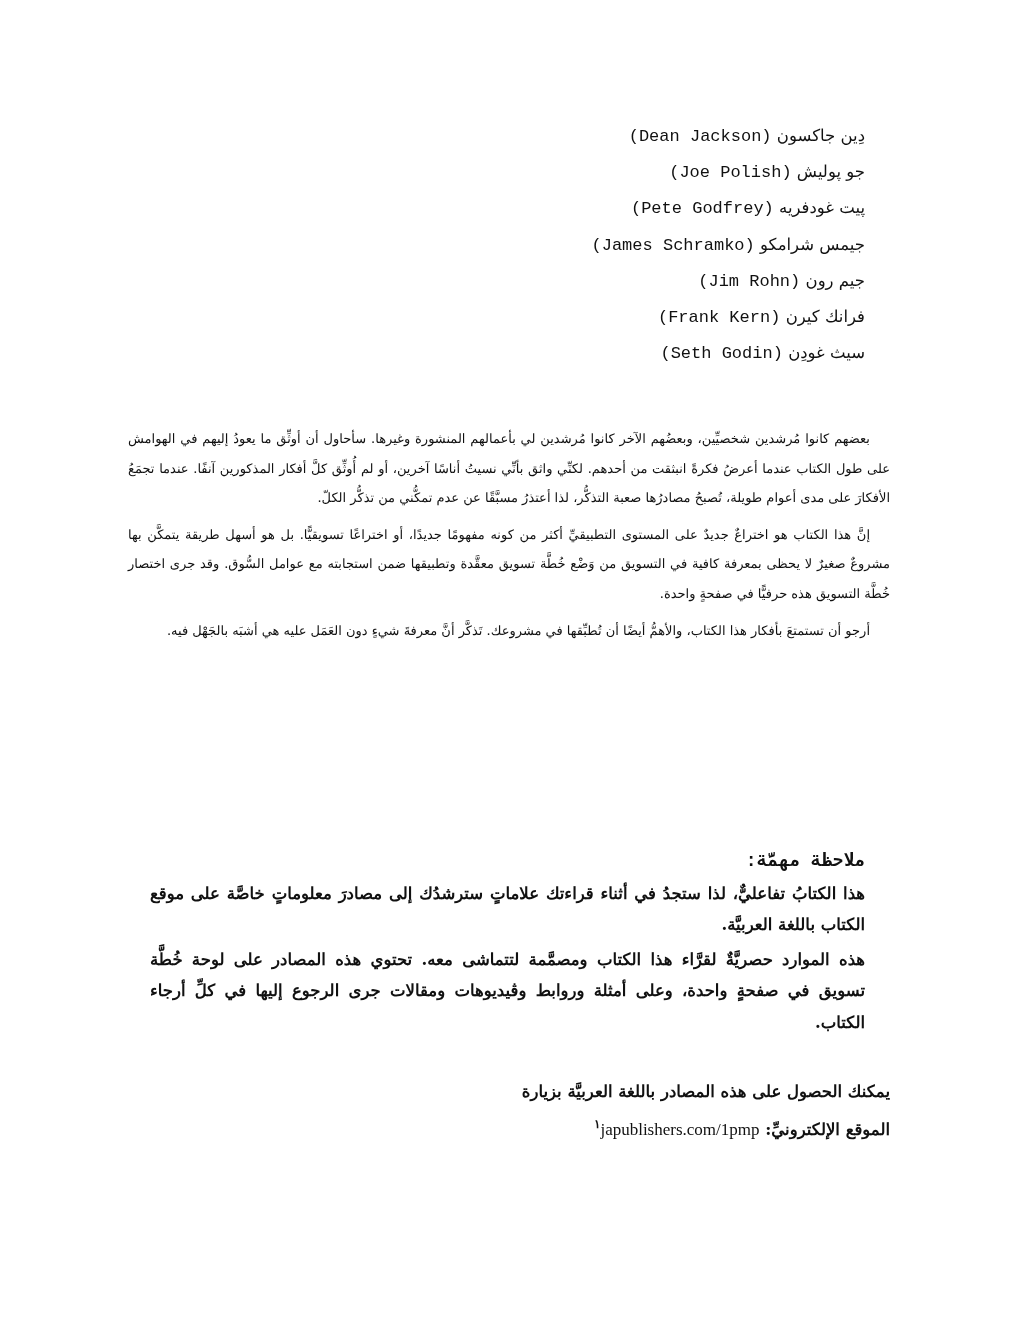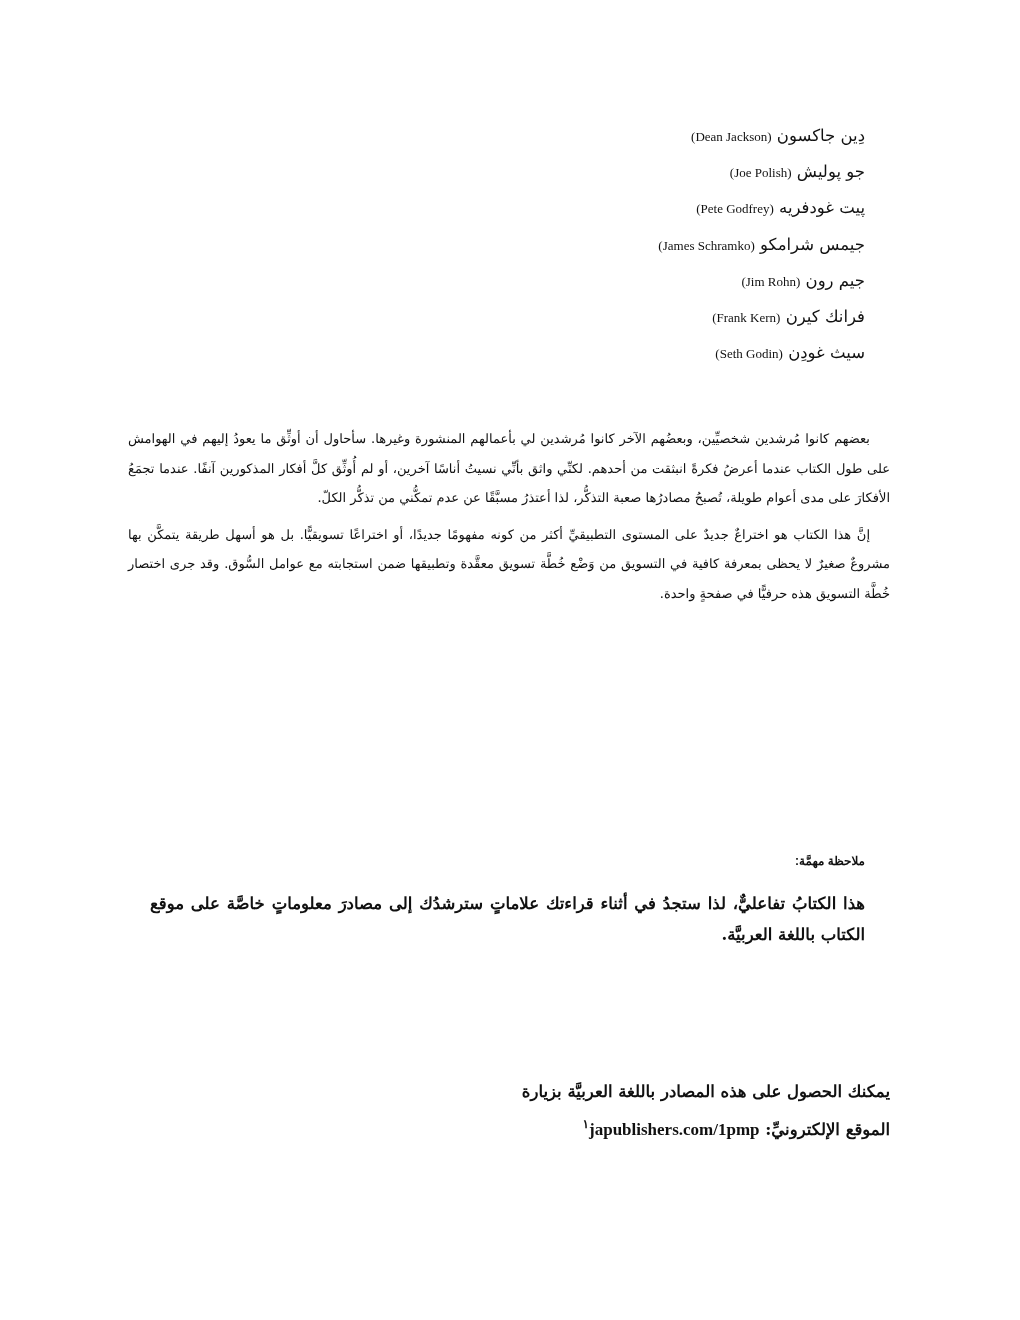--- a/index.html
+++ b/index.html
@@ -33,22 +33,22 @@
       box-sizing: border-box;
     }
     .names-list li {
       height: 36.2px;
       line-height: 36.2px;
       font-size: 16.5px;
       white-space: nowrap;
       text-align: right;
     }
     .names-list .latin {
-      font-family: Liberation Serif, serif;
-      font-size: 13px;
+      font-family: Liberation Mono, monospace;
+      font-size: 17px;
       margin-top: 13px;
     }
     .body-text {
       position: absolute;
       top: 306px;
       right: 0;
       width: 762px;
       font-size: 13px;
       line-height: 29.6px;
       text-align: justify;
@@ -63,40 +63,40 @@
       top: 728px;
       right: 25px;
       width: 715px;
       font-weight: bold;
       font-size: 16.5px;
       line-height: 31.5px;
       text-align: justify;
       text-align-last: right;
     }
     .note-title {
-      font-family: Liberation Sans, sans-serif;
-      font-size: 12px;
-      margin: 0 0 10px 0;
+      font-family: Liberation Mono, monospace;
+      font-size: 18px;
+      margin: 0 0 0 0;
       font-weight: bold;
     }
     .note p {
       margin: 0 0 3px 0;
     }
     .note-footer {
       position: absolute;
       top: 958px;
       left: 0;
       width: 762px;
       font-weight: bold;
       font-size: 16.5px;
       line-height: 32px;
     }
     .note-footer .url {
       font-family: "Liberation Serif", serif;
-      font-weight: bold;
+      font-weight: normal;
       font-size: 17px;
       unicode-bidi: isolate;
       direction: ltr;
       display: inline-block;
     }
     .footnote-mark {
       font-size: 12px;
       vertical-align: super;
     }
   </style>
@@ -111,25 +111,27 @@
     <li><span>پيت غودفريه</span> <span class="latin" dir="ltr">(Pete Godfrey)</span></li>
     <li><span>جيمس شرامكو</span> <span class="latin" dir="ltr">(James Schramko)</span></li>
     <li><span>جيم رون</span> <span class="latin" dir="ltr">(Jim Rohn)</span></li>
     <li><span>فرانك كيرن</span> <span class="latin" dir="ltr">(Frank Kern)</span></li>
     <li><span>سيث غودِن</span> <span class="latin" dir="ltr">(Seth Godin)</span></li>
   </ul>
 
   <div class="body-text">
     <p>بعضهم كانوا مُرشدين شخصيِّين، وبعضُهم الآخر كانوا مُرشدين لي بأعمالهم المنشورة وغيرها. سأحاول أن أوثِّق ما يعودُ إليهم في الهوامش على طول الكتاب عندما أعرضُ فكرةً انبثقت من أحدهم. لكنِّي واثق بأنِّي نسيتُ أناسًا آخرين، أو لم أُوثِّق كلَّ أفكار المذكورين آنفًا. عندما تجمَعُ الأفكارَ على مدى أعوام طويلة، تُصبحُ مصادرُها صعبة التذكُّر، لذا أعتذرُ مسبَّقًا عن عدم تمكُّني من تذكُّر الكلّ.</p>
     <p>إنَّ هذا الكتاب هو اختراعٌ جديدٌ على المستوى التطبيقيِّ أكثر من كونه مفهومًا جديدًا، أو اختراعًا تسويقيًّا. بل هو أسهل طريقة يتمكَّن بها مشروعٌ صغيرٌ لا يحظى بمعرفة كافية في التسويق من وَضْع خُطَّة تسويق معقَّدة وتطبيقها ضمن استجابته مع عوامل السُّوق. وقد جرى اختصار خُطَّة التسويق هذه حرفيًّا في صفحةٍ واحدة.</p>
+    <p>أرجو أن تستمتعَ بأفكار هذا الكتاب، والأهمُّ أيضًا أن تُطبِّقها في مشروعك. تَذكَّر أنَّ معرفةَ شيءٍ دون العَمَل عليه هي أشبَه بالجَهْل فيه.</p>
   </div>
 
   <div class="note">
     <div class="note-title">ملاحظة مهمَّة:</div>
     <p>هذا الكتابُ تفاعليٌّ، لذا ستجدُ في أثناء قراءتك علاماتٍ سترشدُك إلى مصادرَ معلوماتٍ خاصَّة على موقع الكتاب باللغة العربيَّة.</p>
+    <p>هذه الموارد حصريَّةٌ لقرَّاء هذا الكتاب ومصمَّمة لتتماشى معه. تحتوي هذه المصادر على لوحة خُطَّة تسويق في صفحةٍ واحدة، وعلى أمثلة وروابط وڤيديوهات ومقالات جرى الرجوع إليها في كلِّ أرجاء الكتاب.</p>
   </div>
 
   <div class="note-footer">
     <div>يمكنك الحصول على هذه المصادر باللغة العربيَّة بزيارة</div>
     <div>
       <span>الموقع الإلكترونيِّ:</span>
       <span class="url">japublishers.com/1pmp</span><span class="footnote-mark">١</span>
     </div>
   </div>
 

